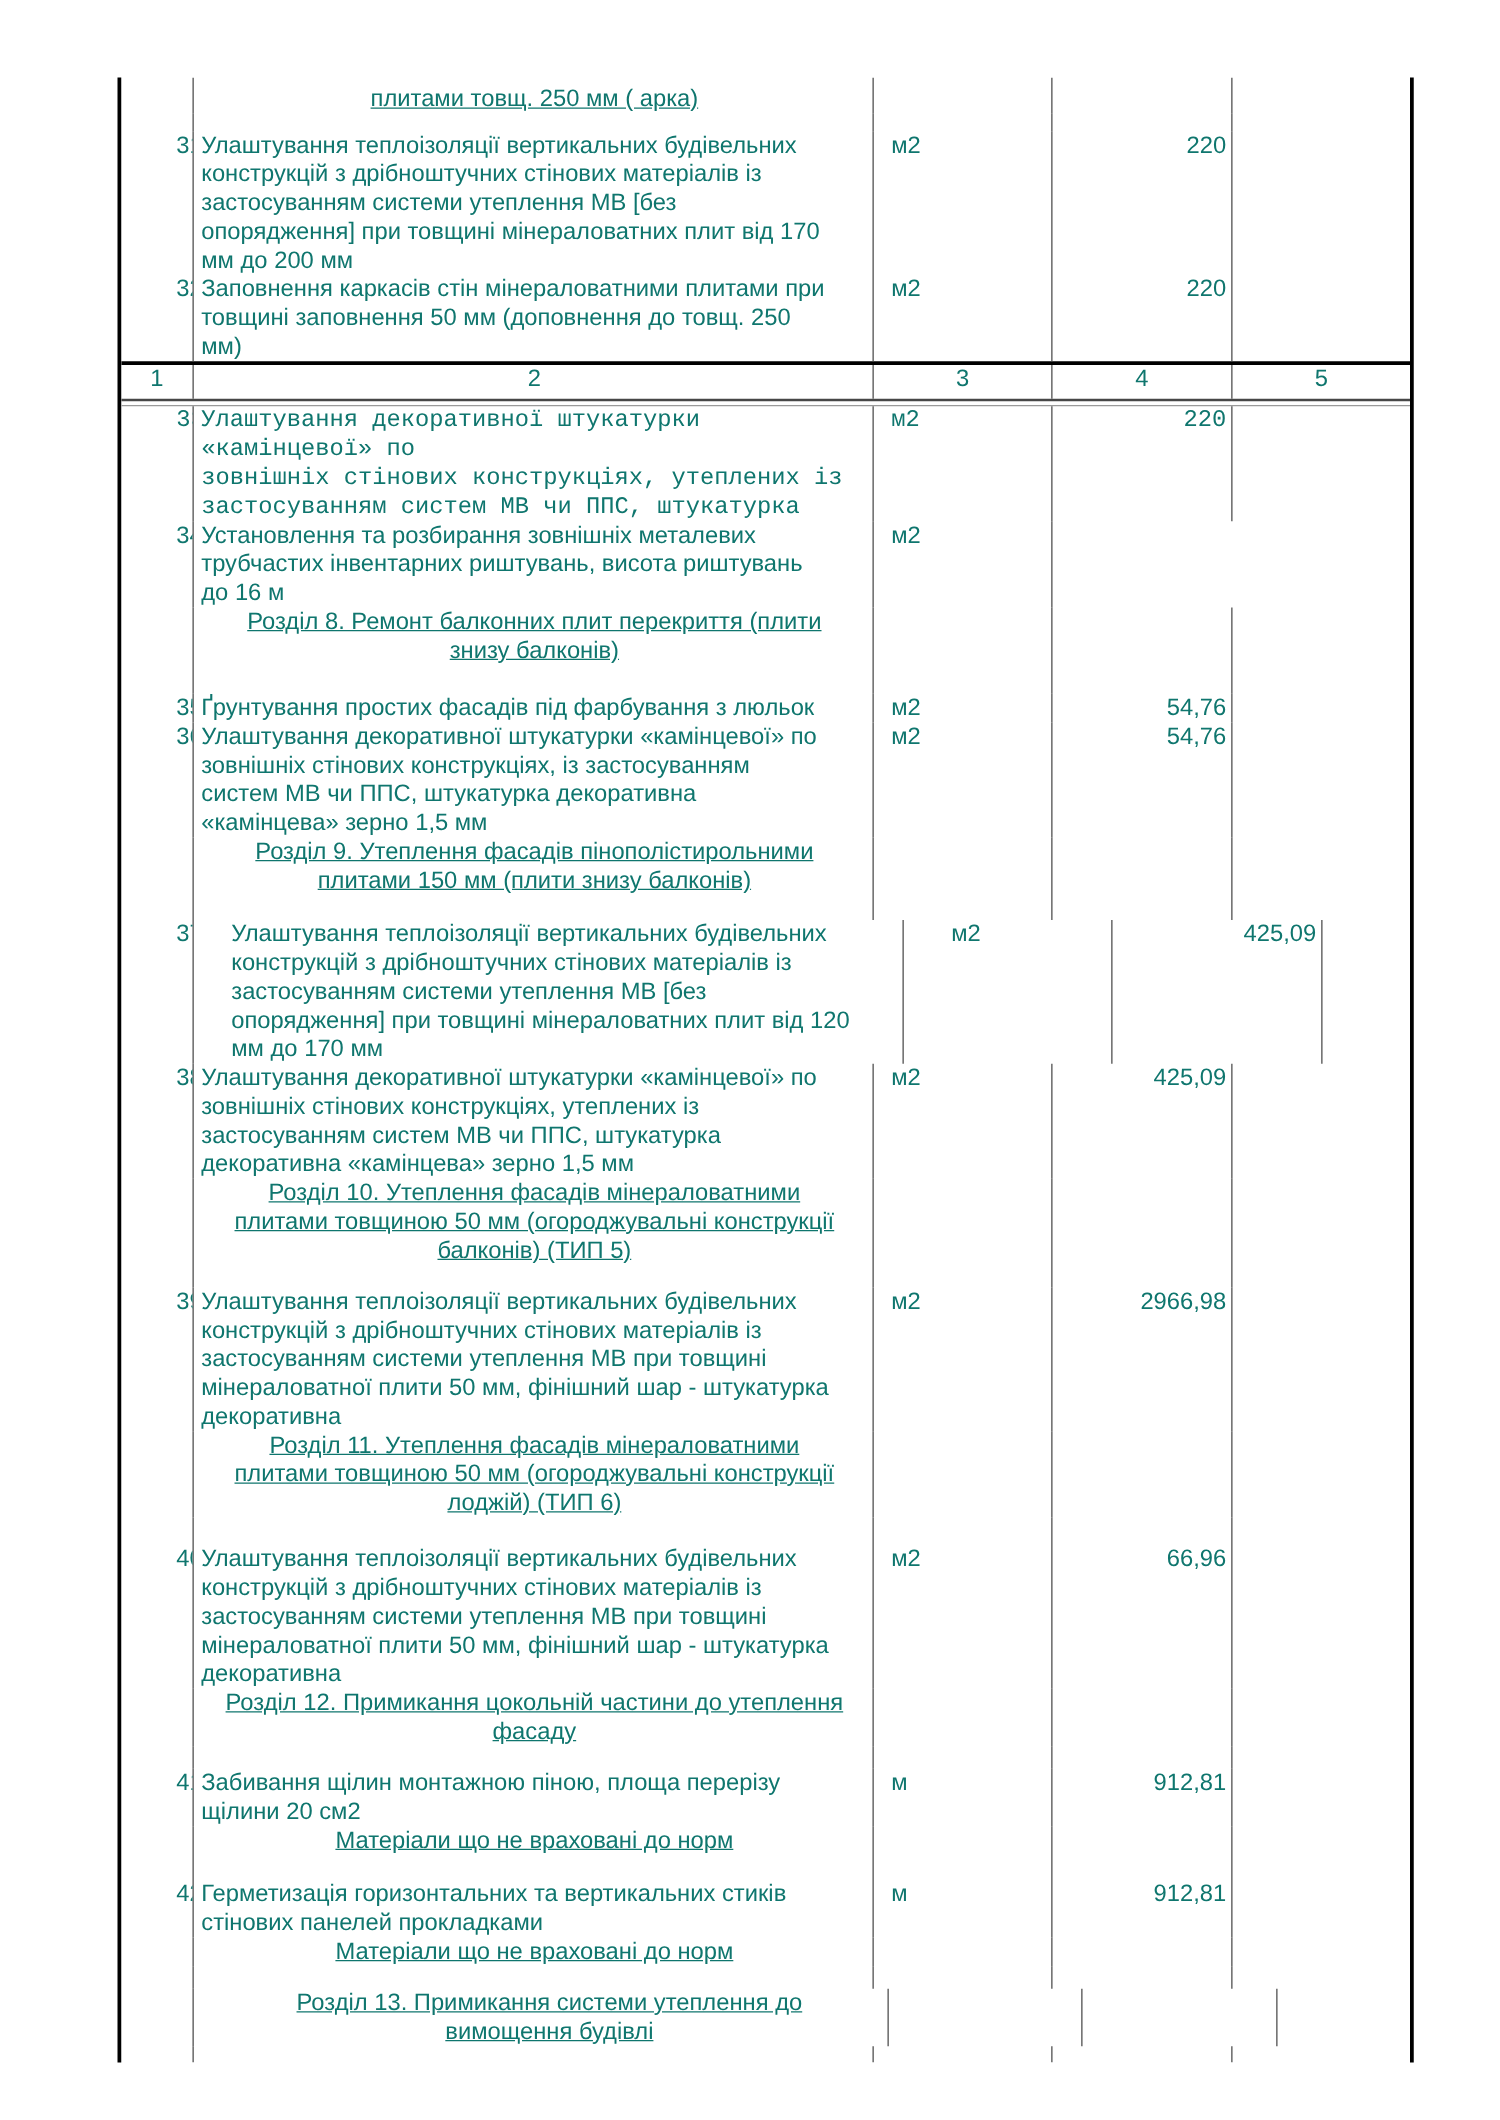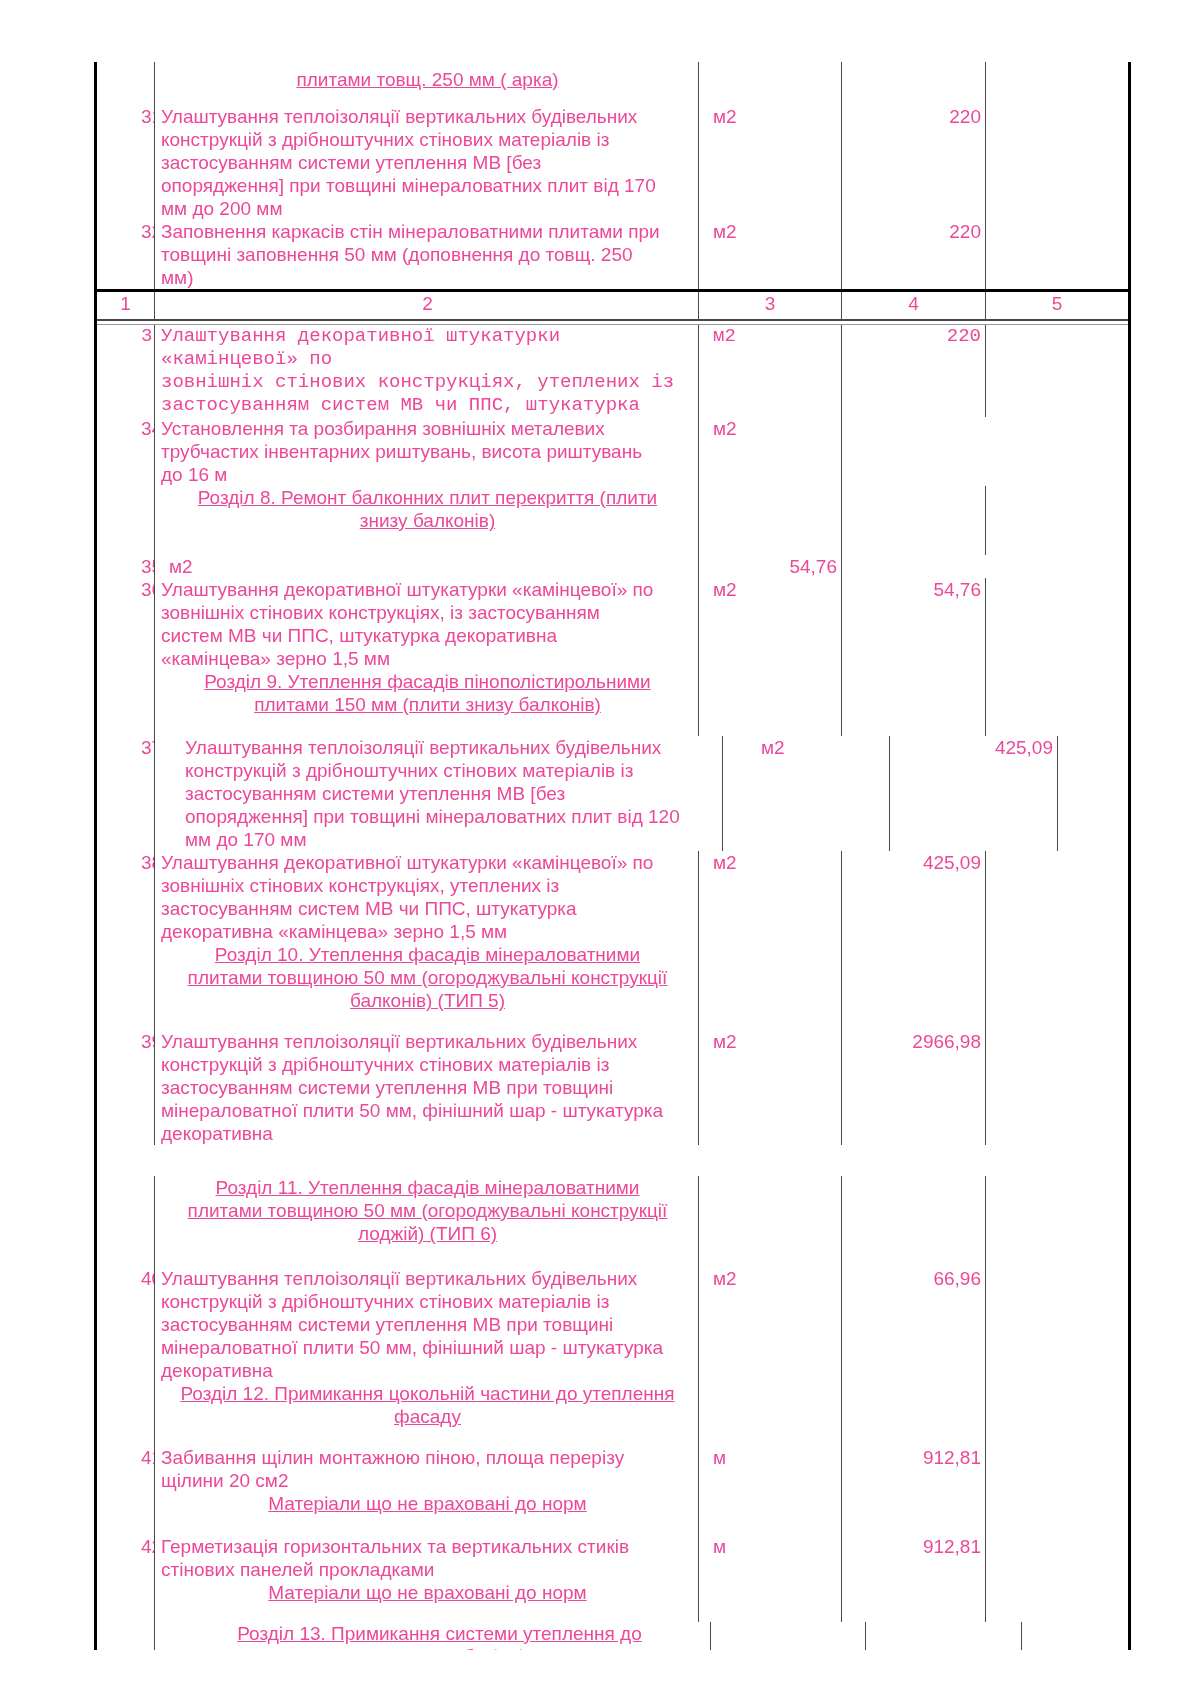--- a/index.html
+++ b/index.html
@@ -2,21 +2,21 @@
 <html><head>
 <meta charset="utf-8">
 <style>
   * { margin:0; padding:0; box-sizing:border-box; }
   html,body { background:#e8e8e8; }
   .page {
     position:relative;
     width:1200px; height:1696px;
     background:#ffffff;
     font-family:"Liberation Sans","DejaVu Sans",sans-serif;
-    color:#ec4899;
+    color:#0f766e;
     font-size:19px; line-height:23px;
     overflow:hidden;
     margin:0 auto;
   }
   .tbl {
     position:absolute; left:94px; top:62px;
     width:1037px; height:1588px;
     border-left:3px solid #000;
     border-right:3px solid #000;
     overflow:hidden;
@@ -164,20 +164,23 @@
         <div class="c c1"></div>
         <div class="c c2"></div>
         <div class="c c3"></div>
         <div class="c c4"></div>
         <div class="c c5"></div>
       </div>
       <div class="row" style="height: 23px;">
         <div class="c c1">
           <span class="num">35</span>
         </div>
+        <div class="c c2">
+          <span class="desc">Ґрунтування простих фасадів під фарбування з люльок</span>
+        </div>
         <div class="c c3">
           <span class="unit">м2</span>
         </div>
         <div class="c c4">
           <span class="qty">54,76</span>
         </div>
         <div class="c c5"></div>
       </div>
       <div class="row" style="height: 92px;">
         <div class="c c1">
@@ -281,21 +284,21 @@
 декоративна</span>
         </div>
         <div class="c c3">
           <span class="unit">м2</span>
         </div>
         <div class="c c4">
           <span class="qty">2966,98</span>
         </div>
         <div class="c c5"></div>
       </div>
-      <div class="row" style="height: 69px; margin-top: 31px;">
+      <div class="row" style="height: 69px;">
         <div class="c c1"></div>
         <div class="c c2">
           <span class="sec">Розділ 11. Утеплення фасадів мінераловатними
 плитами товщиною 50 мм (огороджувальні конструкції
 лоджій) (ТИП 6)</span>
         </div>
         <div class="c c3"></div>
         <div class="c c4"></div>
         <div class="c c5"></div>
       </div>

